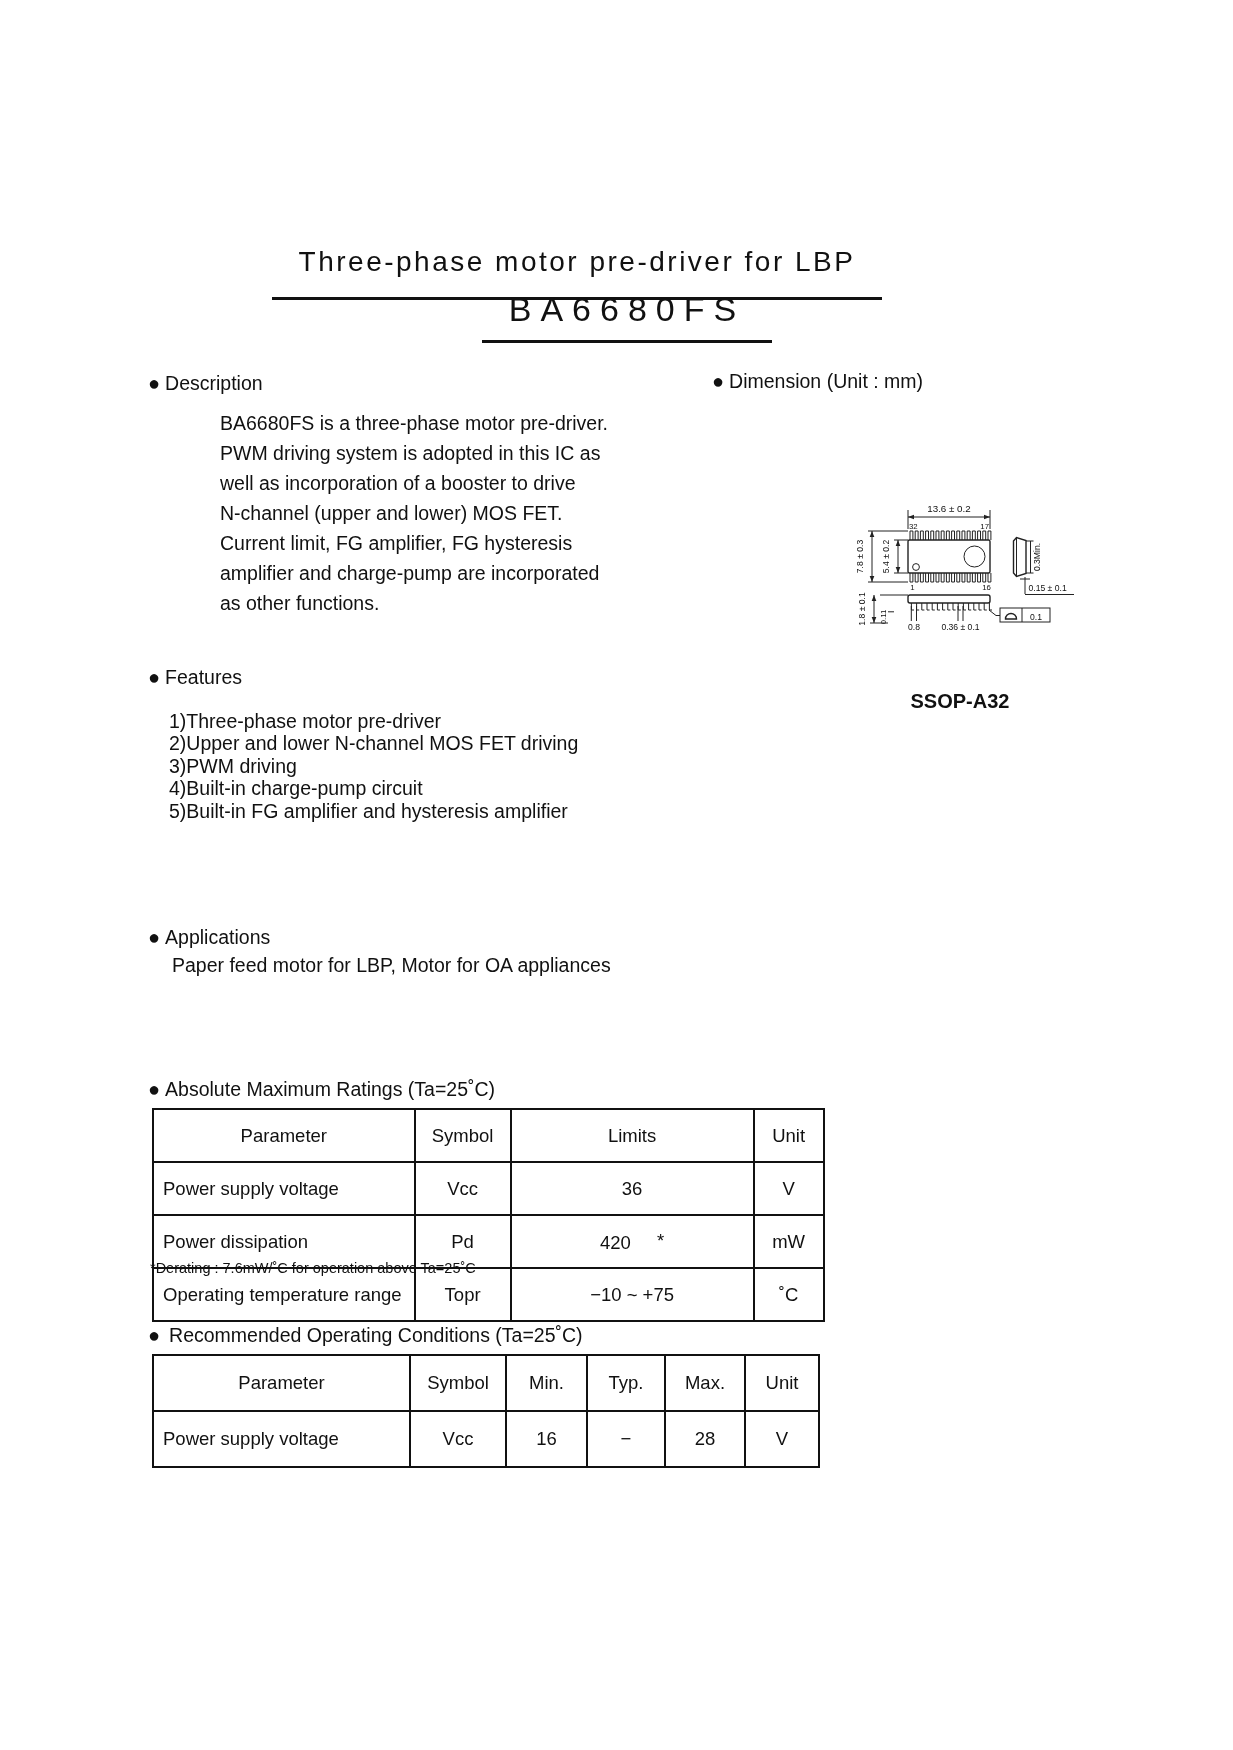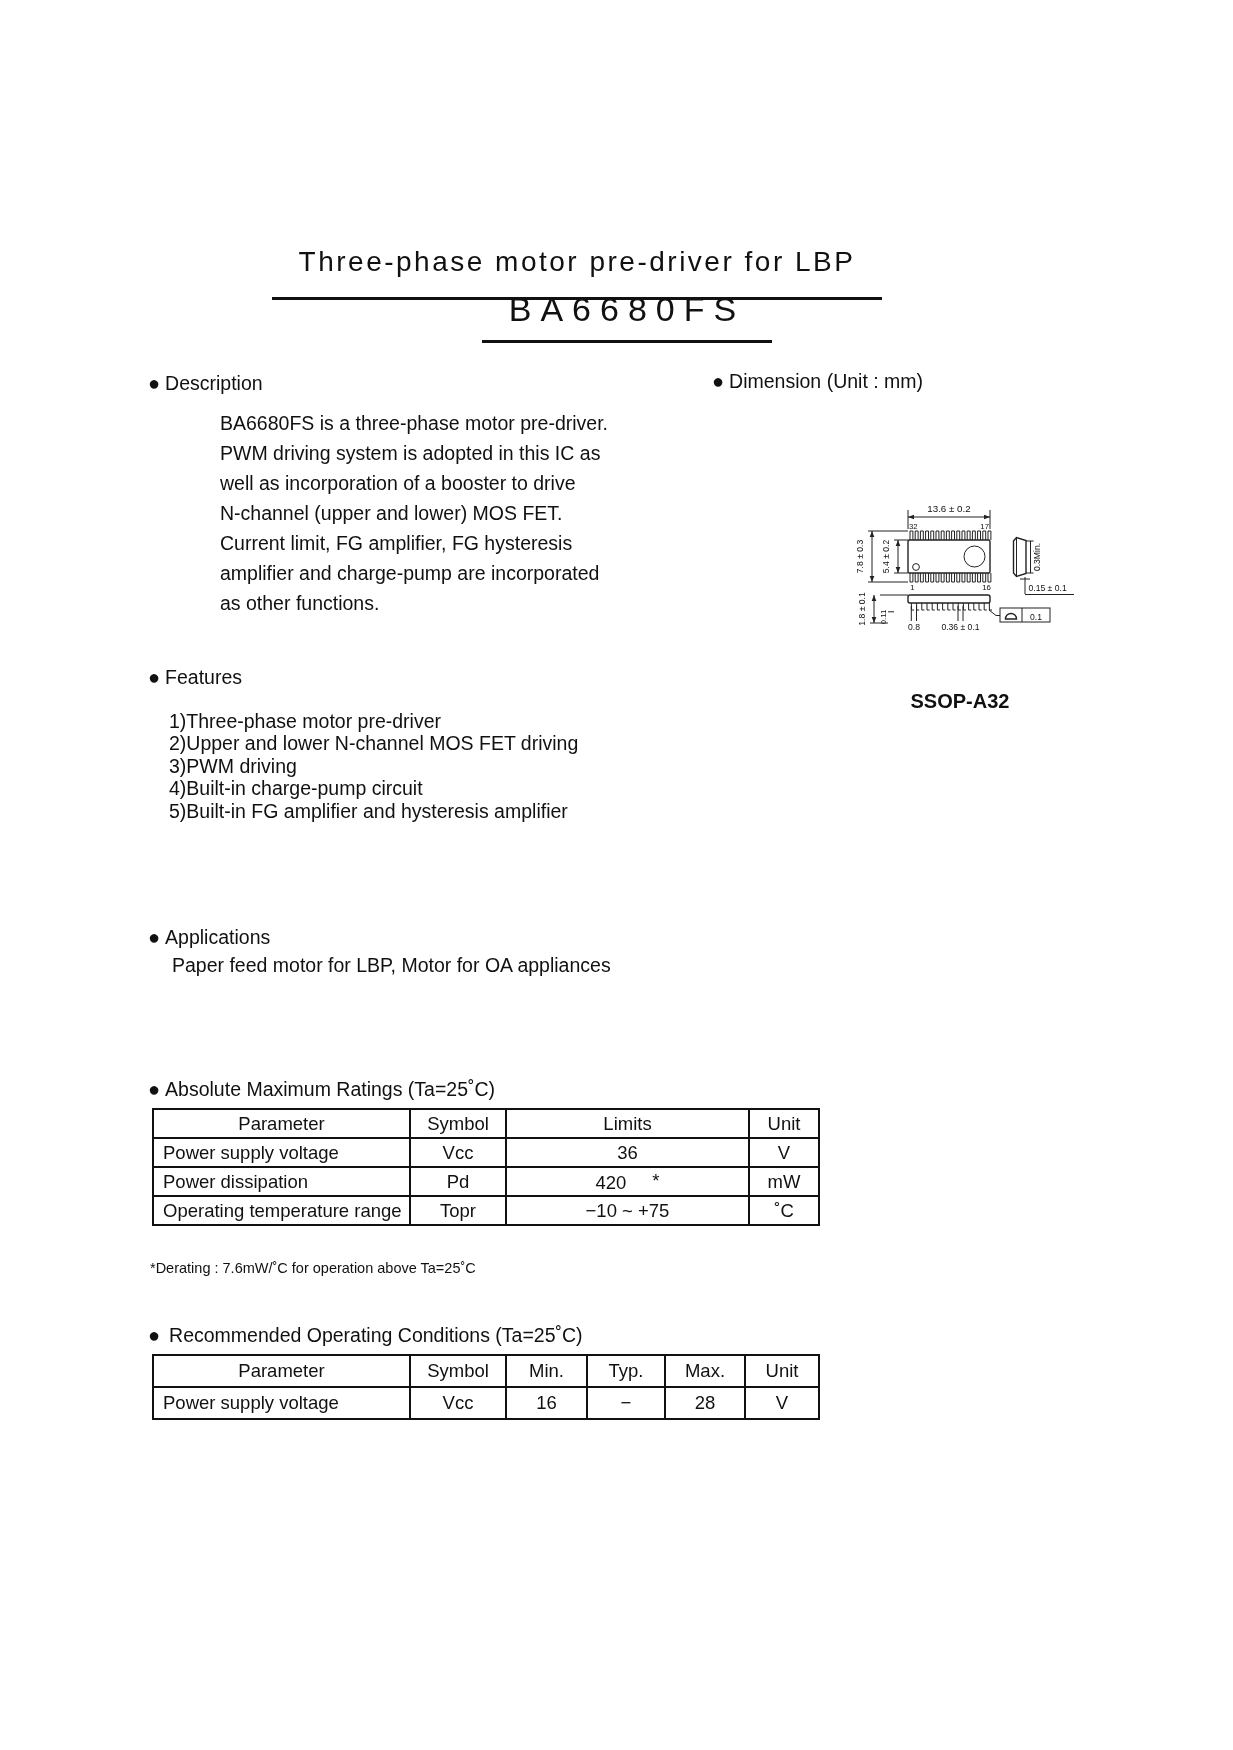--- a/index.html
+++ b/index.html
@@ -17,21 +17,21 @@
   .h{display:flex;align-items:center;font-size:19.5px;white-space:nowrap;}
   .bullet{font-size:20px;line-height:1;margin-right:5px;transform:translateY(-1px);}
 
   .desc-body{left:172px;top:408px;width:460px;font-size:19.5px;line-height:30px;white-space:pre-line;margin-left:48px;}
   .feat-list{left:169px;top:702px;font-size:19.5px;line-height:22.4px;margin-top:8px;}
   .apps-text{left:172px;top:954px;font-size:19.5px;}
 
   
   table{border-collapse:collapse;table-layout:fixed;}
   th,td{border:2px solid #111;font-size:18.5px;font-weight:normal;text-align:center;
-        padding:0;white-space:pre;overflow:visible;}
+        padding:12px;white-space:pre;overflow:visible;}
   .t1 th,.t1 td{height:27px;}
   .t2 th,.t2 td{height:30px;}
   td.param{text-align:left;padding-left:9px;}
   .note-mark{display:inline-block;margin-left:26px;vertical-align:2px;}
   .footnote{left:150px;top:1260px;font-size:14.5px;}
 
   .ssop{left:860px;top:690px;width:200px;text-align:center;font-weight:bold;font-size:20px;}
 
   
   .diagram{left:760px;top:440px;}

